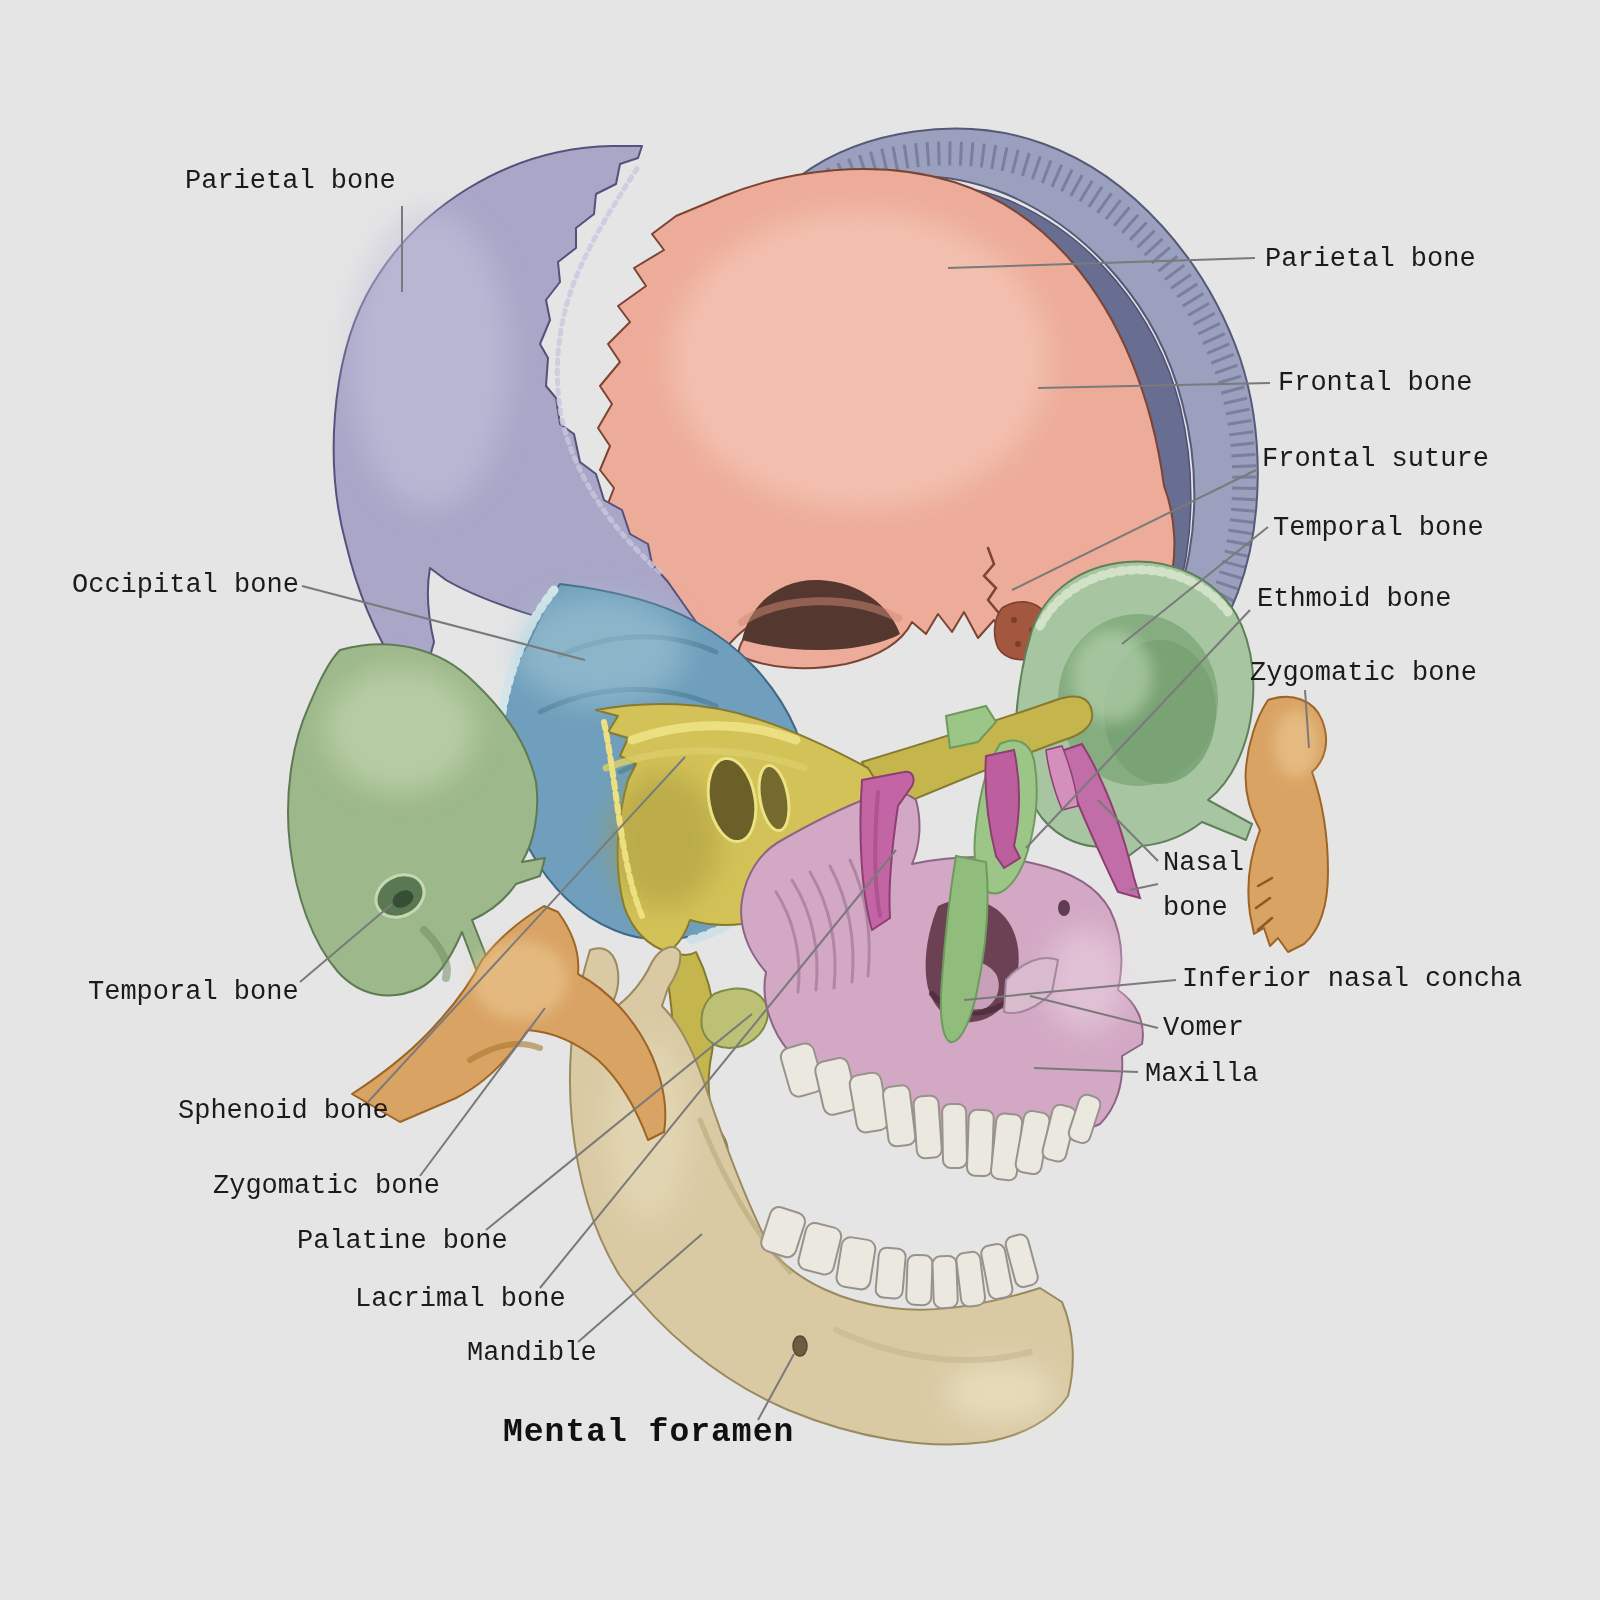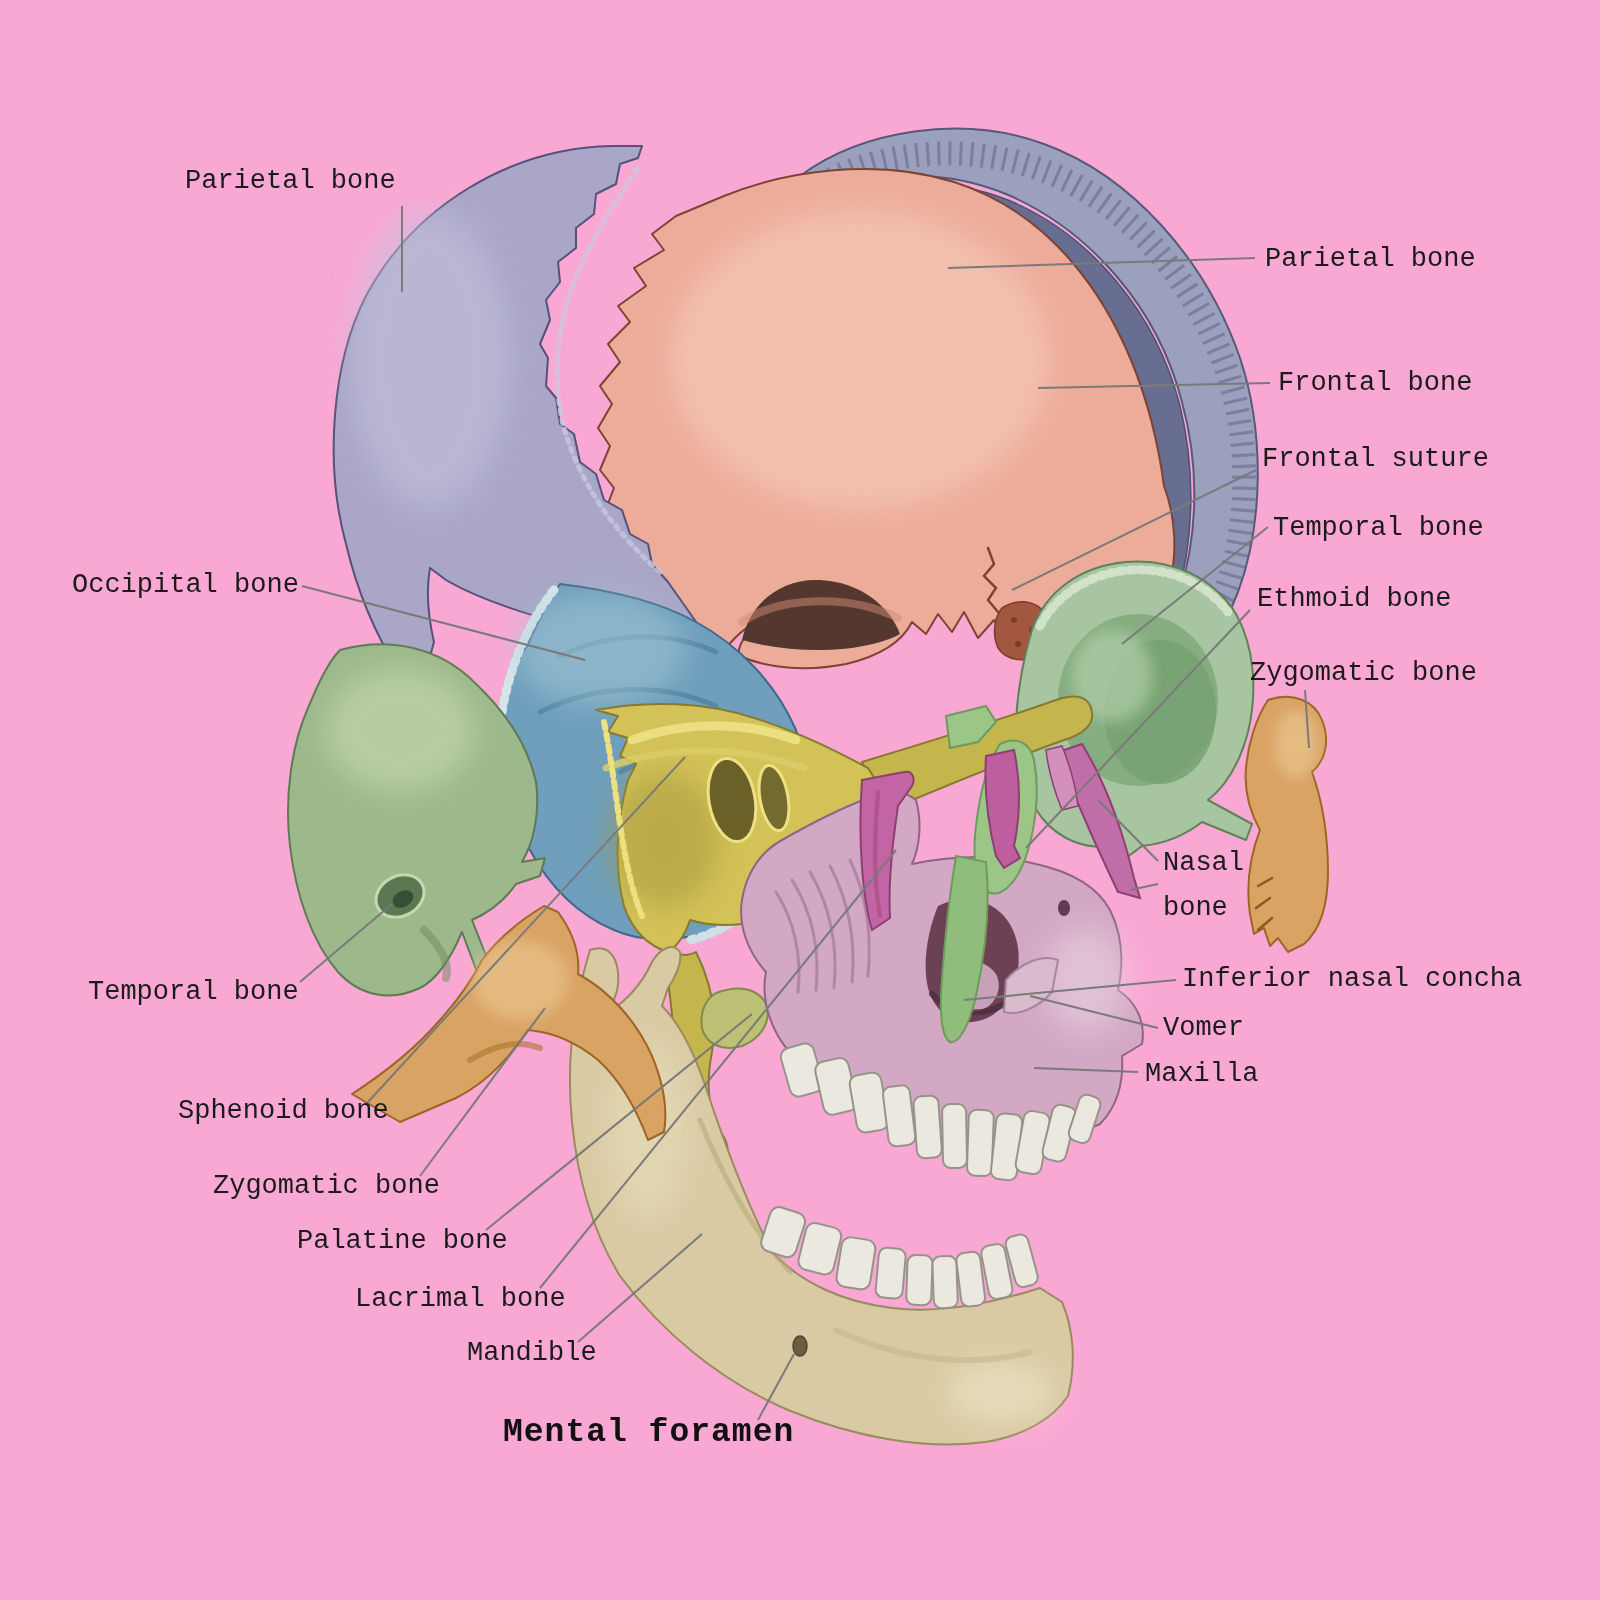--- a/index.html
+++ b/index.html
@@ -1,16 +1,16 @@
 <!DOCTYPE html>
 <html><head>
 <meta charset="utf-8">
 <style>
   html,body{margin:0;padding:0;background:#ffffff;}
-  .stage{position:relative;width:1600px;height:1600px;background:#f9a8d4;overflow:hidden;}
+  .stage{position:relative;width:1600px;height:1600px;background:#e5e5e5;overflow:hidden;}
   svg{display:block;}
   .lbl{font-family:"Liberation Mono","DejaVu Sans Mono",monospace;font-size:27px;fill:#1b1b1b;letter-spacing:0px;}
   .lblb{font-family:"Liberation Mono","DejaVu Sans Mono",monospace;font-size:33px;font-weight:bold;fill:#111;letter-spacing:1px;}
   .lead{stroke:#7a7a7a;stroke-width:2;fill:none;}
   .outl{stroke-linejoin:round;}
   .tooth{stroke:#97938a;stroke-width:2;}
   .thin{fill:none;stroke-linecap:round;}
 </style>
 </head>
 <body>

